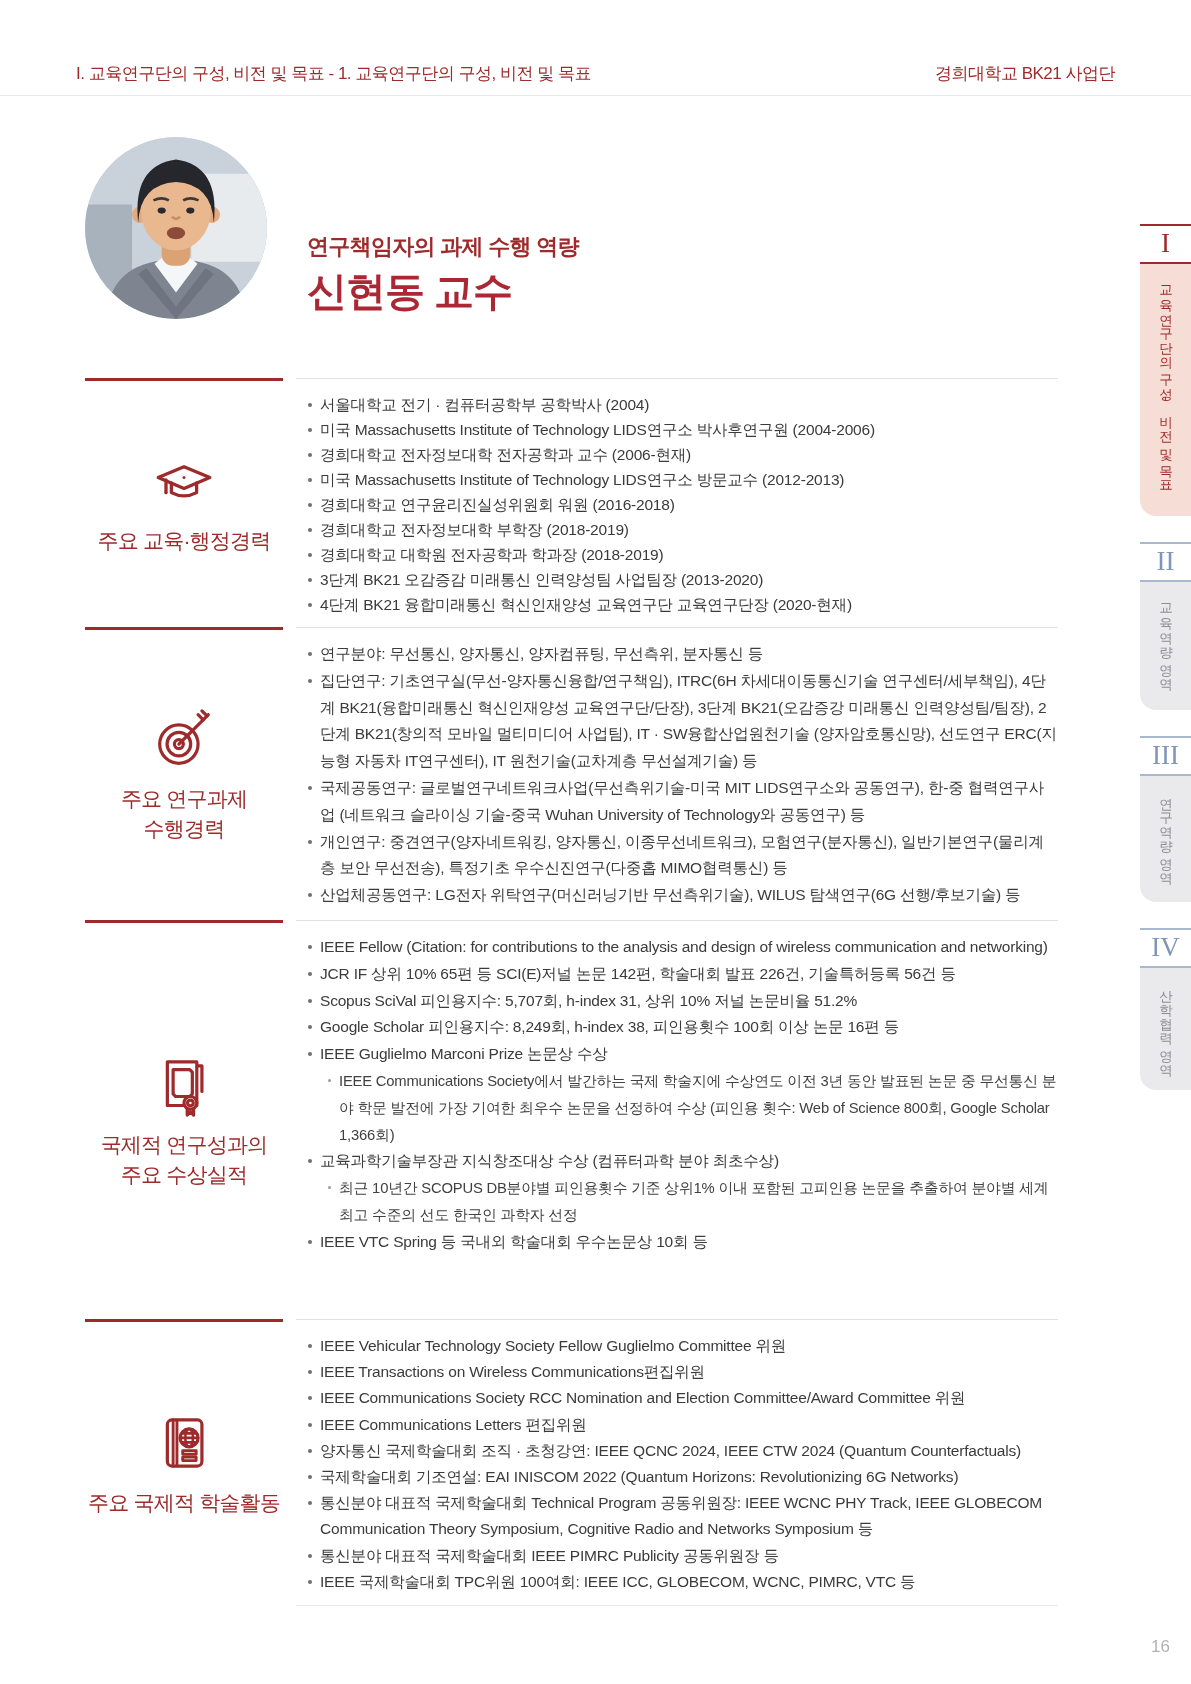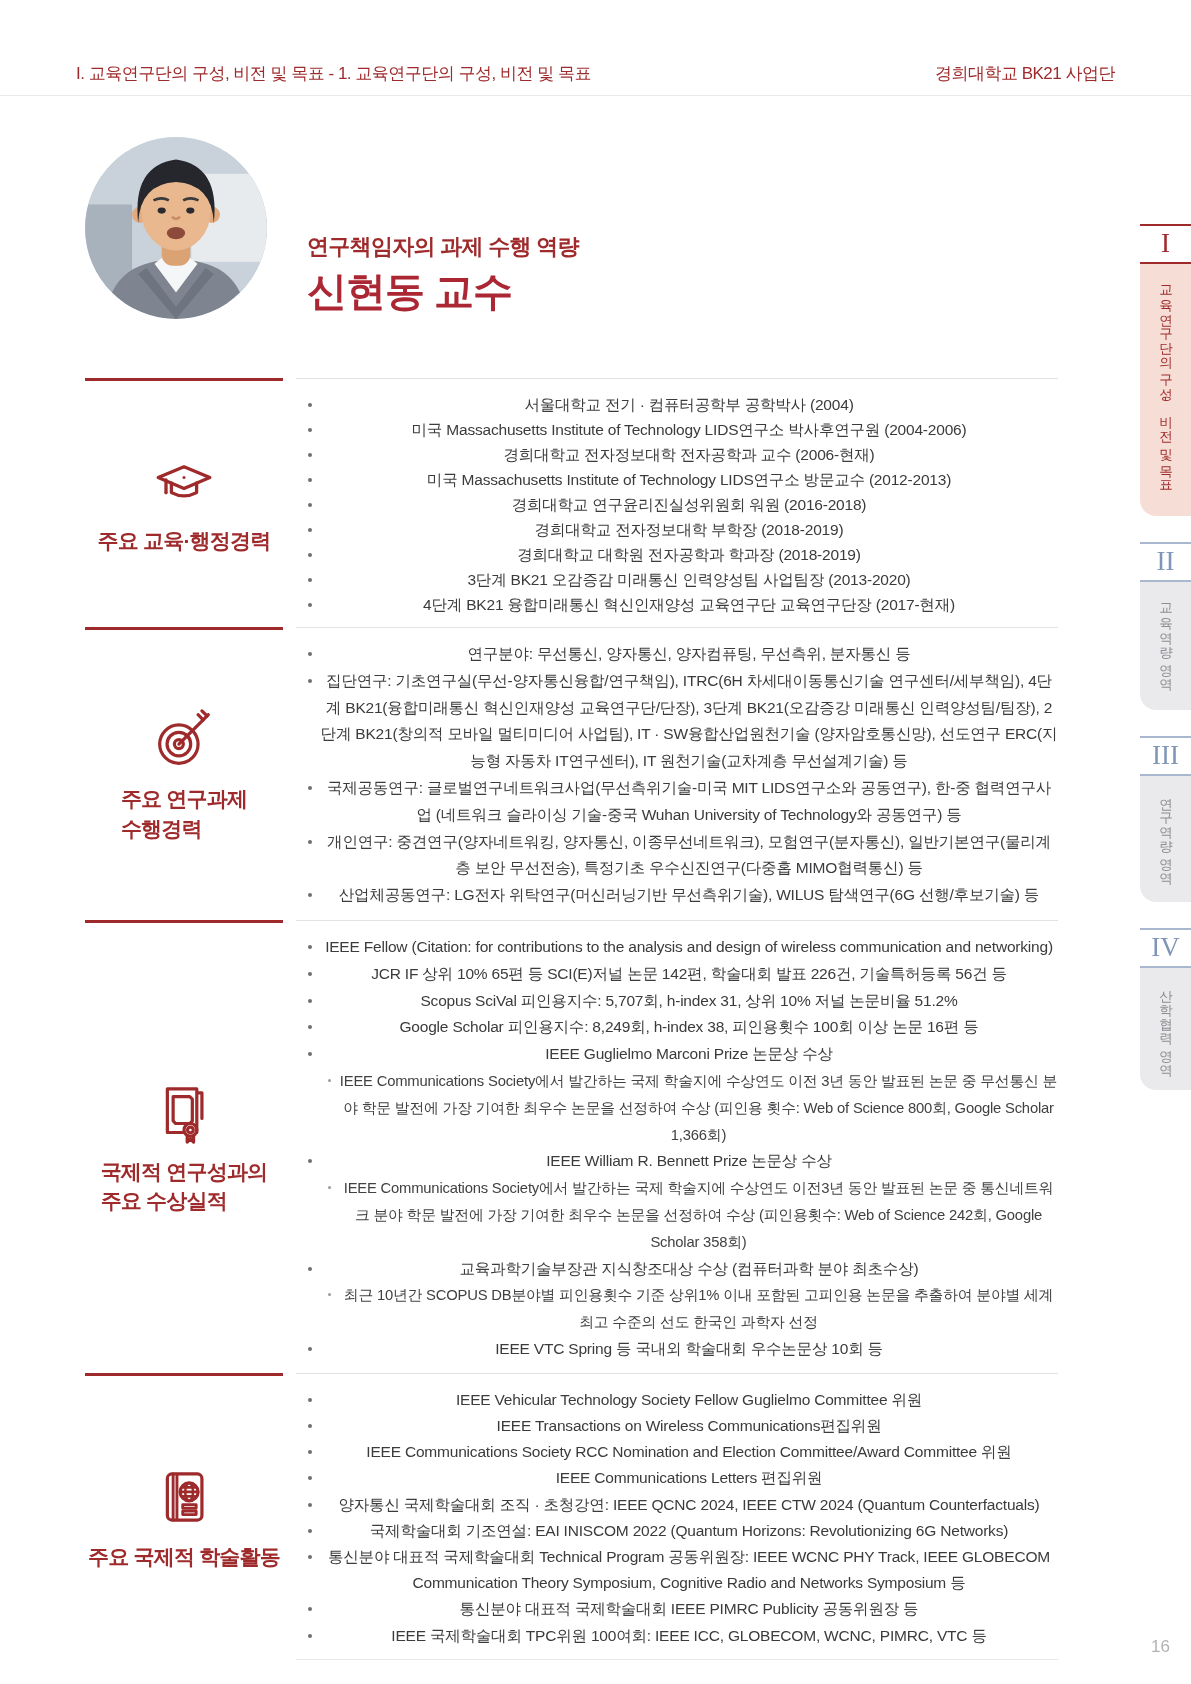--- a/index.html
+++ b/index.html
@@ -21,30 +21,30 @@
   .subtitle { font-size:22px; font-weight:700; color:#9e2a2b; letter-spacing:-0.7px; line-height:28px; }
   .name { font-size:40px; font-weight:700; color:#ab2733; letter-spacing:-1px; margin-top:7px; line-height:46px; }
 
   
   .section { display:flex; align-items:stretch; }
   .section .left { width:198px; margin-left:9px; flex:none; border-top:3px solid #9e2a2b;
                    display:flex; flex-direction:column; align-items:center; justify-content:center; padding:10px 0; }
   .section .right { flex:1; margin-left:13px; border-top:1px solid #e2e2e2; padding:13px 0 10px 10px; }
   .section .icon { width:64px; height:64px; margin-bottom:13px; }
   .section.s1 .icon { width:60px; height:60px; }
-  .section h3 { font-size:21px; font-weight:700; color:#9e2a2b; text-align:left; line-height:1.4; white-space:pre-line; letter-spacing:-0.8px; }
+  .section h3 { font-size:21px; font-weight:400; color:#9e2a2b; text-align:center; line-height:1.4; white-space:pre-line; letter-spacing:-0.8px; }
   .s1 { min-height:247px; } .s2 { min-height:293px; } .s3 { min-height:399px; } .s4 { min-height:275px; }
   .s4 .right { border-bottom:1px solid #e8e8e8; }
 
   ul.list { list-style:none; font-size:15.5px; letter-spacing:-0.2px; }
   .s1 ul.list { line-height:25px; }
   .s2 ul.list { line-height:26.8px; }
   .s3 ul.list { line-height:26.8px; }
   .s4 ul.list { line-height:26.2px; }
-  li.item { position:relative; padding-left:14px;text-align:center; }
+  li.item { position:relative; padding-left:14px; }
   li.item::before { content:''; position:absolute; left:2px; top:11px; width:4px; height:4px; border-radius:50%; background:#6f6f73; }
   ul.subs { list-style:none; margin-left:6px; }
   li.sub { position:relative; padding-left:13px; font-size:14.8px; color:#414144; }
   li.sub::before { content:''; position:absolute; left:2px; top:11px; width:3px; height:3px; border-radius:50%; background:#9b9b9f; }
 
   
   .tabs { position:absolute; right:0; top:224px; width:51px; }
   .tab { margin-bottom:26px; }
   .tab .num { text-align:center; font-family:"Liberation Serif","DejaVu Serif",serif; font-size:27px; line-height:33px; padding:1px 0 2px; }
   .tab.active .num { color:#9e2a2b; border-top:2px solid #9e2a2b; border-bottom:2px solid #9e2a2b; }
@@ -121,21 +121,21 @@
       <div class="right">
         <ul class="list">
             <li class="item"><span class="txt">서울대학교 전기 · 컴퓨터공학부 공학박사 (2004)</span></li>
             <li class="item"><span class="txt">미국 Massachusetts Institute of Technology LIDS연구소 박사후연구원 (2004-2006)</span></li>
             <li class="item"><span class="txt">경희대학교 전자정보대학 전자공학과 교수 (2006-현재)</span></li>
             <li class="item"><span class="txt">미국 Massachusetts Institute of Technology LIDS연구소 방문교수 (2012-2013)</span></li>
             <li class="item"><span class="txt">경희대학교 연구윤리진실성위원회 워원 (2016-2018)</span></li>
             <li class="item"><span class="txt">경희대학교 전자정보대학 부학장 (2018-2019)</span></li>
             <li class="item"><span class="txt">경희대학교 대학원 전자공학과 학과장 (2018-2019)</span></li>
             <li class="item"><span class="txt">3단계 BK21 오감증감 미래통신 인력양성팀 사업팀장 (2013-2020)</span></li>
-            <li class="item"><span class="txt">4단계 BK21 융합미래통신 혁신인재양성 교육연구단 교육연구단장 (2017-현재)</span></li>
+            <li class="item"><span class="txt">4단계 BK21 융합미래통신 혁신인재양성 교육연구단 교육연구단장 (2020-현재)</span></li>
           </ul>
       </div>
     </div>
 
     <div class="section s2">
       <div class="left">
         <svg class="icon stroke-icon" viewBox="0 0 100 100" stroke-width="5">
           <circle cx="42" cy="58" r="30"></circle>
           <circle cx="42" cy="58" r="18.5"></circle>
           <circle cx="42" cy="58" r="7"></circle>
@@ -171,23 +171,20 @@
 주요 수상실적</h3>
       </div>
       <div class="right">
         <ul class="list">
             <li class="item"><span class="txt">IEEE Fellow (Citation: for contributions to the analysis and design of wireless communication and networking)</span></li>
             <li class="item"><span class="txt">JCR IF 상위 10% 65편 등 SCI(E)저널 논문 142편, 학술대회 발표 226건, 기술특허등록 56건 등</span></li>
             <li class="item"><span class="txt">Scopus SciVal 피인용지수: 5,707회, h-index 31, 상위 10% 저널 논문비율 51.2%</span></li>
             <li class="item"><span class="txt">Google Scholar 피인용지수: 8,249회, h-index 38, 피인용횟수 100회 이상 논문 16편 등</span></li>
             <li class="item"><span class="txt">IEEE Guglielmo Marconi Prize 논문상 수상</span><ul class="subs">
                 <li class="sub"><span class="txt">IEEE Communications Society에서 발간하는 국제 학술지에 수상연도 이전 3년 동안 발표된 논문 중 무선통신 분야 학문 발전에 가장 기여한 최우수 논문을 선정하여 수상 (피인용 횟수: Web of Science 800회, Google Scholar 1,366회)</span></li>
-              </ul></li>
-            <li class="item"><span class="txt">IEEE William R. Bennett Prize 논문상 수상</span><ul class="subs">
-                <li class="sub"><span class="txt">IEEE Communications Society에서 발간하는 국제 학술지에 수상연도 이전3년 동안 발표된 논문 중 통신네트워크 분야 학문 발전에 가장 기여한 최우수 논문을 선정하여 수상 (피인용횟수: Web of Science 242회, Google Scholar 358회)</span></li>
               </ul></li>
             <li class="item"><span class="txt">교육과학기술부장관 지식창조대상 수상 (컴퓨터과학 분야 최초수상)</span><ul class="subs">
                 <li class="sub"><span class="txt">최근 10년간 SCOPUS DB분야별 피인용횟수 기준 상위1% 이내 포함된 고피인용 논문을 추출하여 분야별 세계최고 수준의 선도 한국인 과학자 선정</span></li>
               </ul></li>
             <li class="item"><span class="txt">IEEE VTC Spring 등 국내외 학술대회 우수논문상 10회 등</span></li>
           </ul>
       </div>
     </div>
 
     <div class="section s4">

